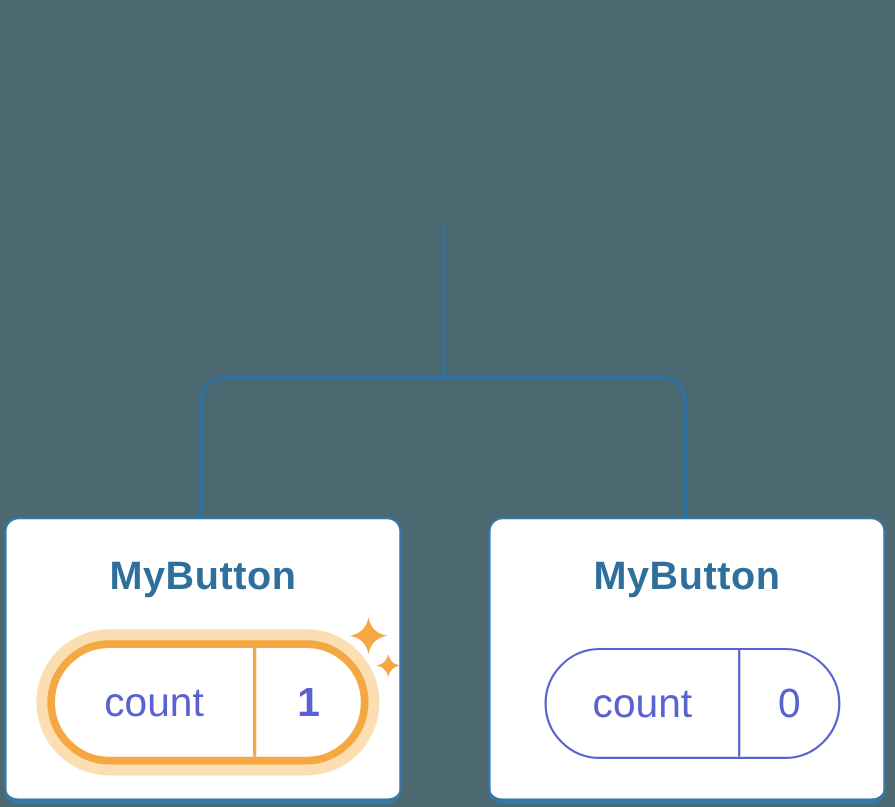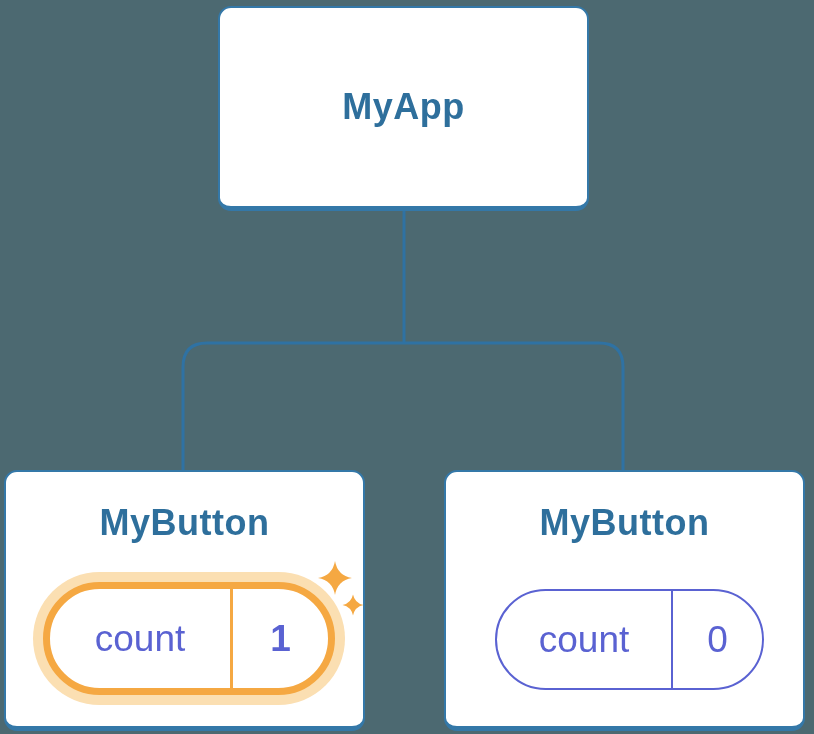--- a/index.html
+++ b/index.html
@@ -112,23 +112,20 @@
 </head>
 <body>
 
 <div class="stage">
 
   <svg class="connectors" viewBox="0 0 814 734" aria-hidden="true">
     <path d="M 404 206 V 343"></path>
     <path d="M 183 472 V 367 Q 183 343 207 343 H 599 Q 623 343 623 367 V 472"></path>
   </svg>
 
-  <div class="card card-root">
-    <div class="node-title">MyApp</div>
-  </div>
 
   <div class="card card-child card-child-left">
     <div class="node-title">MyButton</div>
     <div class="pill pill-highlight">
       <div class="pill-cell cell-label">count</div>
       <div class="pill-divider"></div>
       <div class="pill-cell cell-value">1</div>
     </div>
     <svg class="sparkles" viewBox="0 0 64 64" aria-hidden="true">
       <path d="M 26 5 Q 28.5 19.5 43 22 Q 28.5 24.5 26 39 Q 23.5 24.5 9 22 Q 23.5 19.5 26 5 Z"></path>

